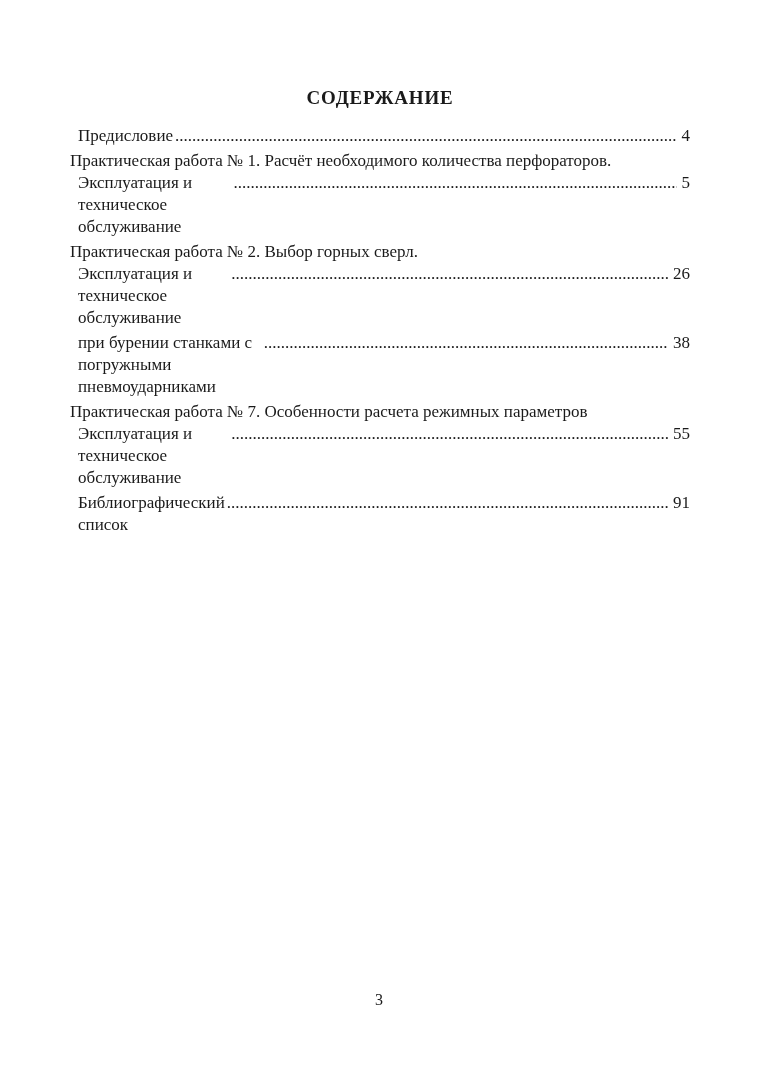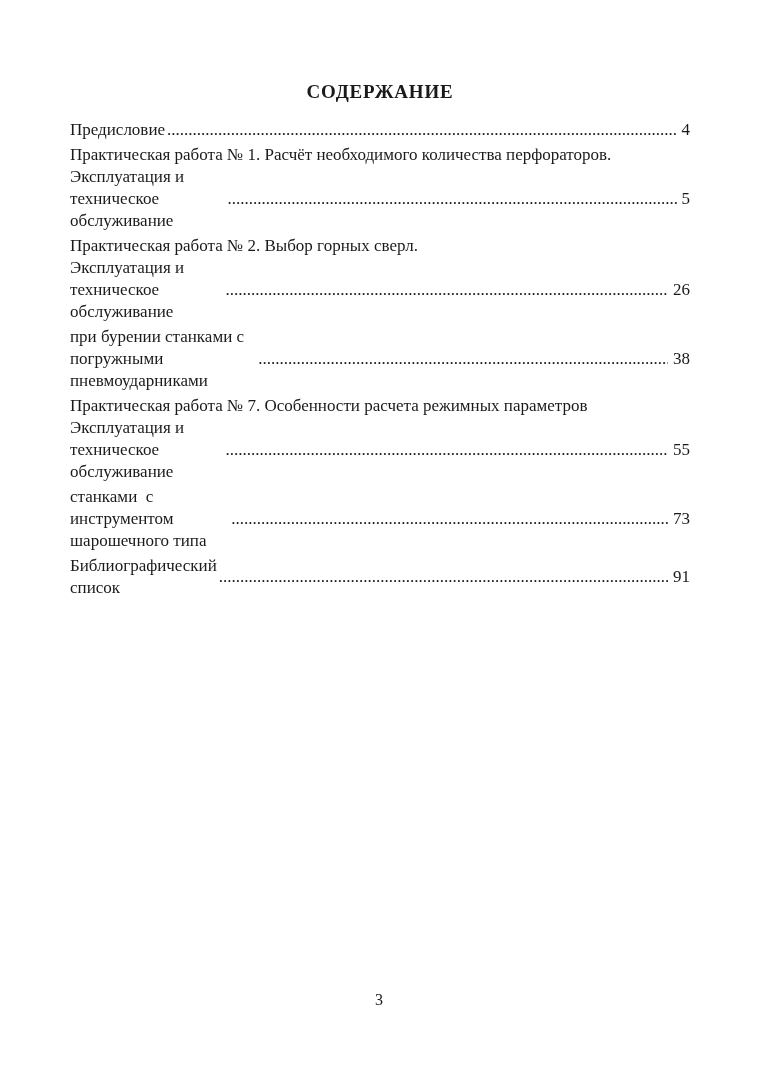--- a/index.html
+++ b/index.html
@@ -13,39 +13,40 @@
     height: 1080px;
     background: #ffffff;
     font-family: "Liberation Serif", "DejaVu Serif", serif;
     color: #1a1a1a;
     overflow: hidden;
   }
   .content {
     padding: 68px 74px 0 70px;
   }
   .doc-title {
-    margin: 12px 0 15px 0;
+    margin: 18px 0 15px 0;
     text-align: center;
     font-size: 19px;
     font-weight: bold;
     letter-spacing: 0.8px;
     line-height: 24px;
   }
   .toc-list {
     font-size: 17px;
   }
   .toc-entry {
     margin: 0 0 3px 0;
   }
   .toc-line {
     line-height: 22px;
   }
   .toc-line.last {
     display: flex;
-    align-items: center;
+    align-items: flex-start;
+    margin-left: 8px;
   }
   .toc-text {
     white-space: pre-wrap;
   }
   .leader {
     flex: 1 1 auto;
     overflow: hidden;
     white-space: nowrap;
     margin-left: 2px;
     min-width: 10px;
@@ -106,25 +107,20 @@
         </div>
         <div class="toc-entry">
           <div class="toc-line"><span class="toc-text">Практическая работа № 7. Особенности расчета режимных параметров</span></div>
           <div class="toc-line last">
             <span class="toc-text">Эксплуатация и техническое обслуживание</span>
             <span class="leader"></span>
             <span class="toc-page">55</span>
           </div>
         </div>
         <div class="toc-entry">
-          <div class="toc-line last">
-            <span class="toc-text">станками  с инструментом шарошечного типа</span>
-            <span class="leader"></span>
-            <span class="toc-page">73</span>
-          </div>
         </div>
         <div class="toc-entry">
           <div class="toc-line last">
             <span class="toc-text">Библиографический список</span>
             <span class="leader"></span>
             <span class="toc-page">91</span>
           </div>
         </div>
       </div>
   </div>

